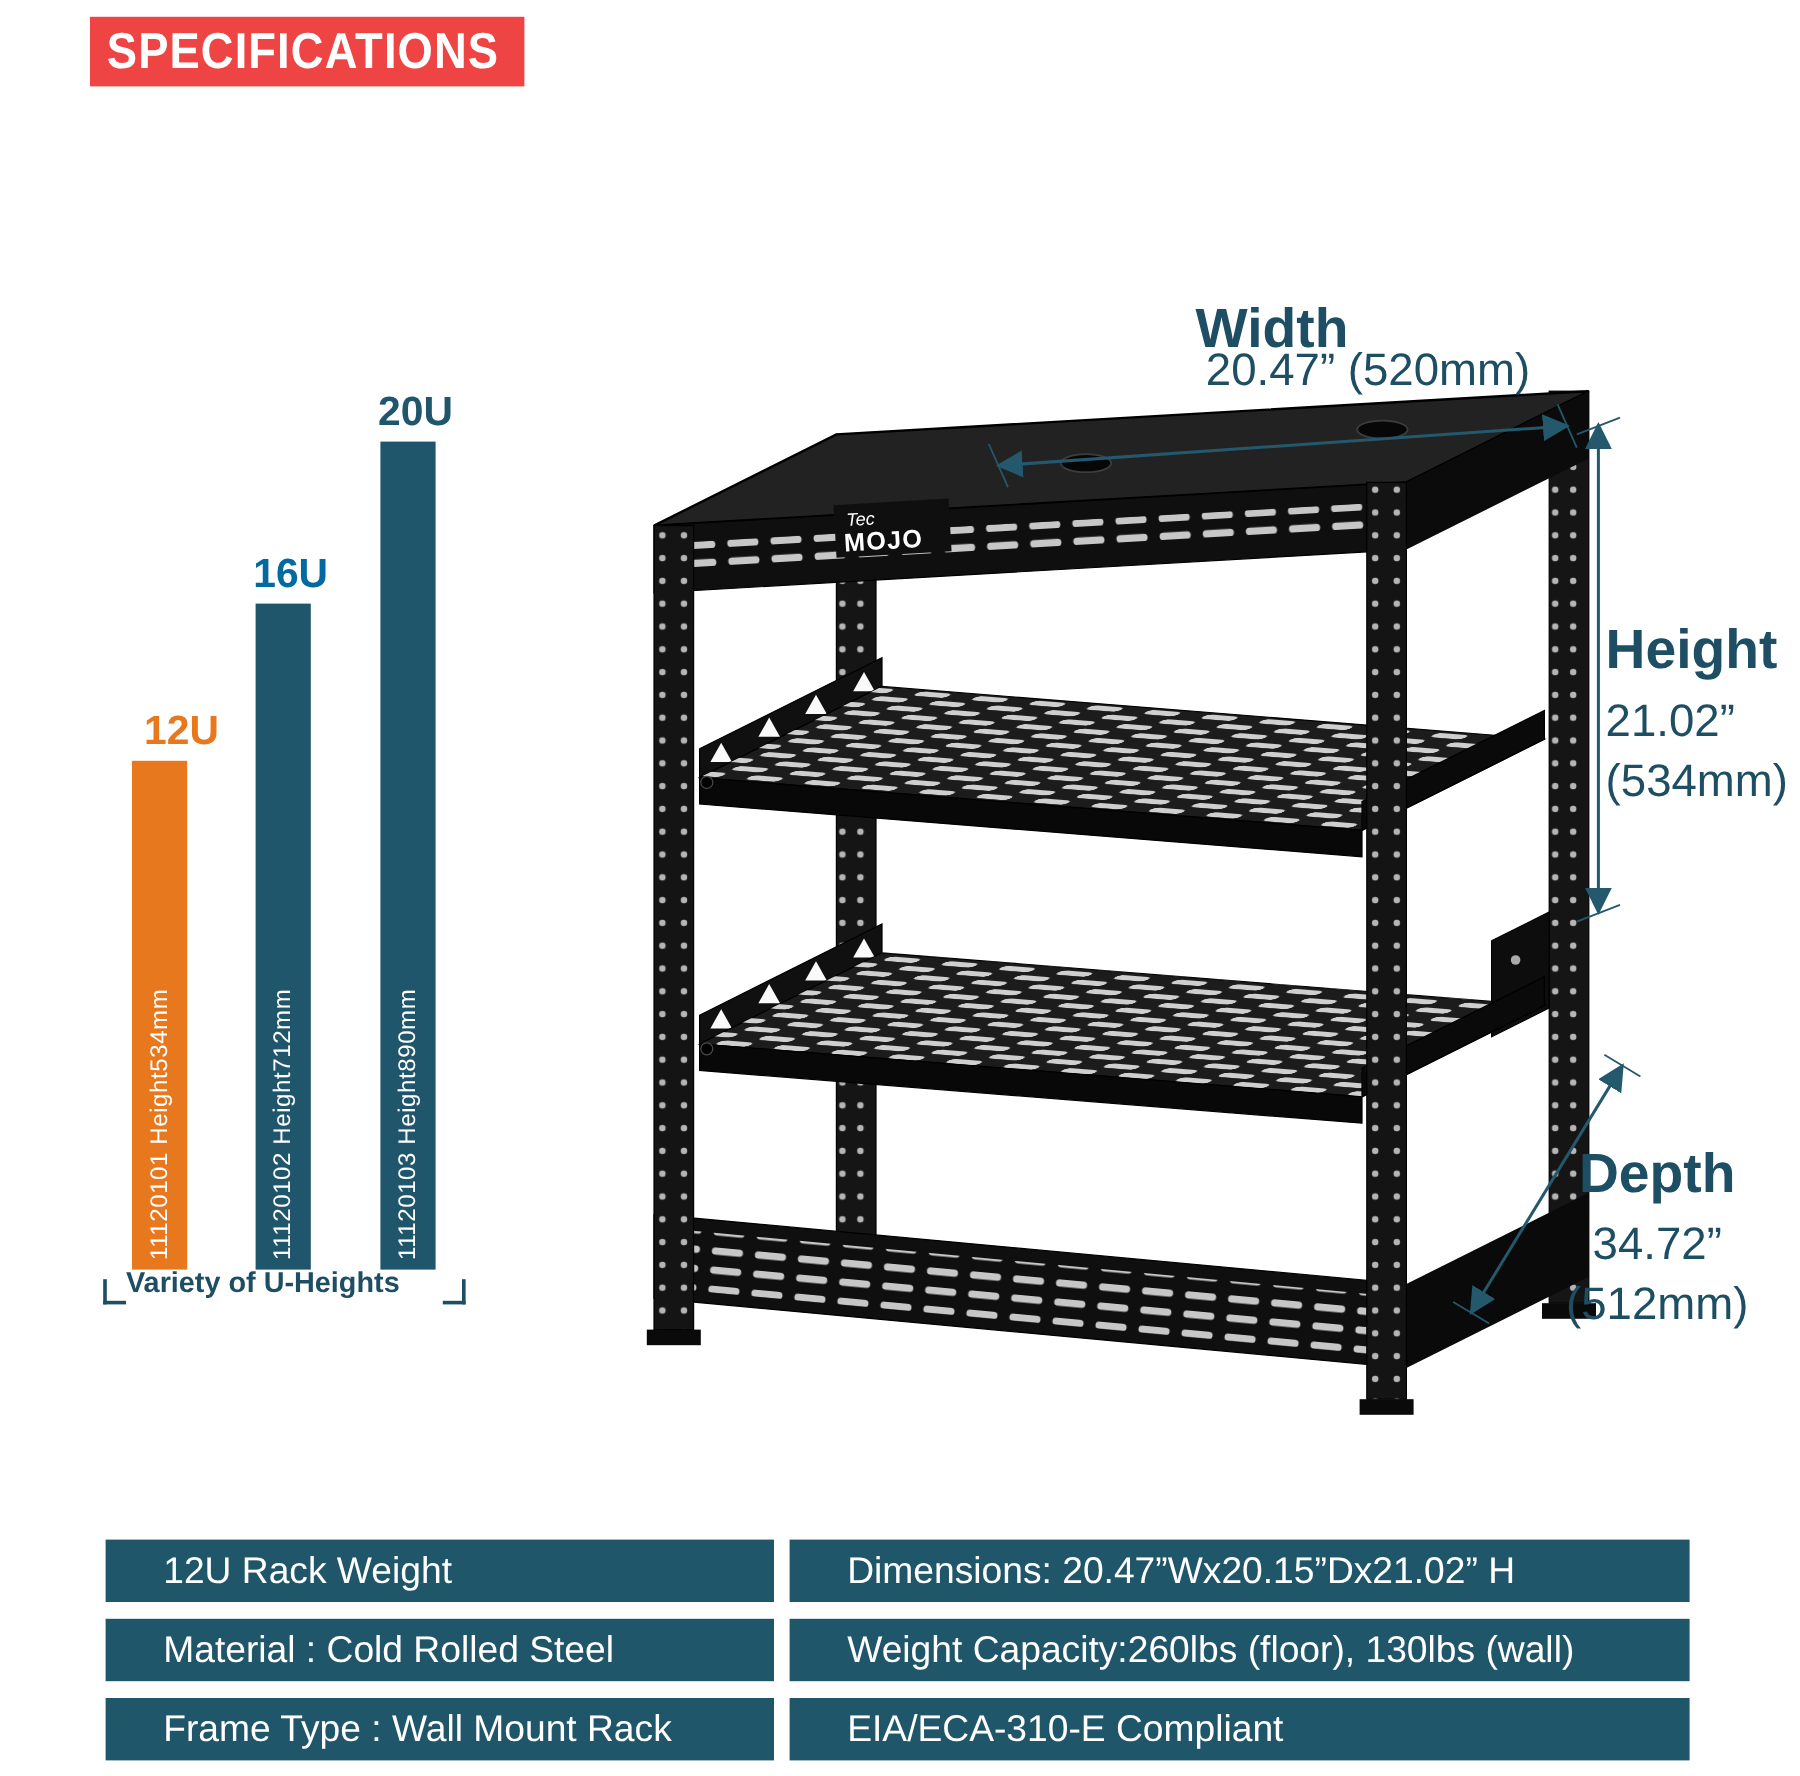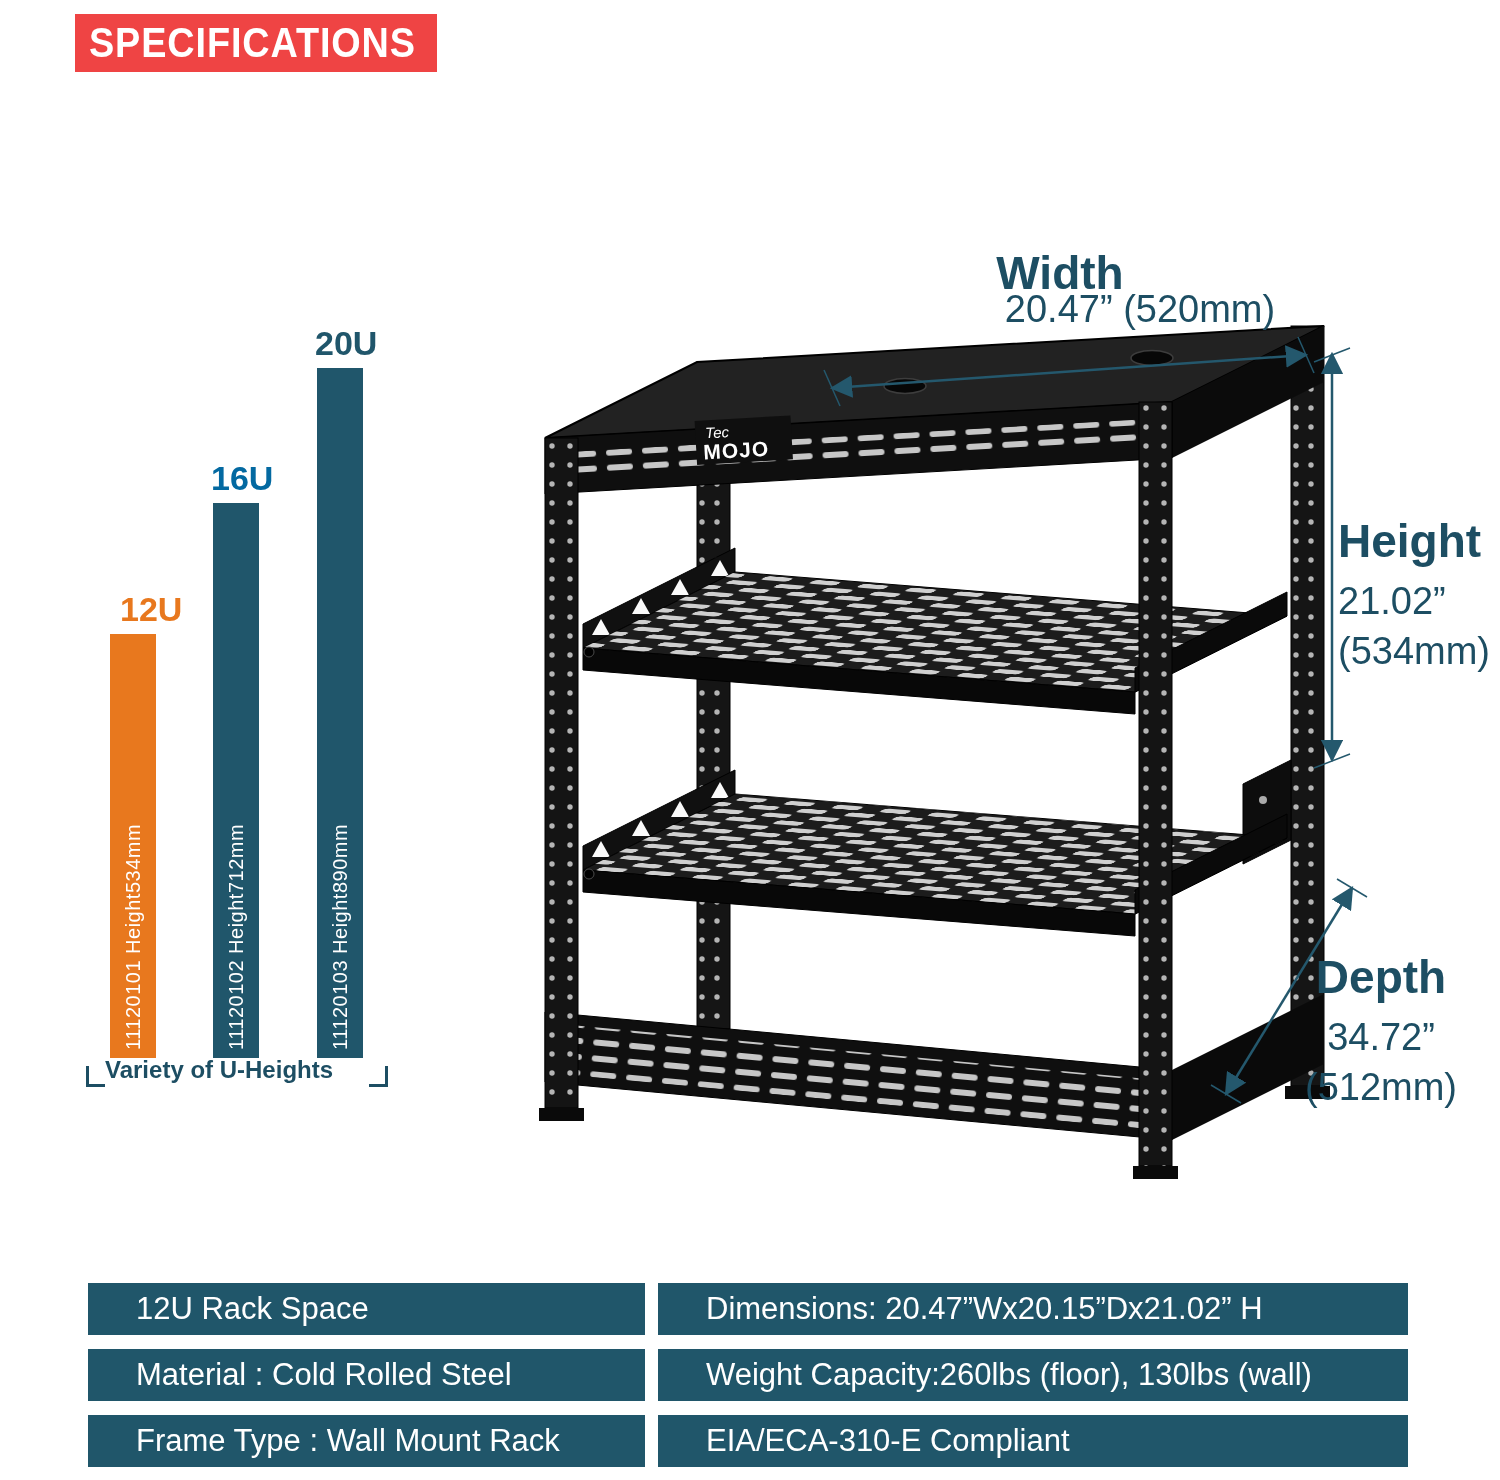--- a/index.html
+++ b/index.html
@@ -207,21 +207,21 @@
   <div class="bar-annot bar-annot-16u">11120102  Height712mm</div>
   <div class="bar-annot bar-annot-20u">11120103  Height890mm</div>
 
   <div class="caption-row">
     <div class="bracket-l"></div>
     <div class="caption-text">Variety of U-Heights</div>
     <div class="bracket-r"></div>
   </div>
 
   <div class="spec-col spec-col-left">
-    <div class="spec-row">12U Rack Space</div>
+    <div class="spec-row">12U Rack Weight</div>
     <div class="spec-row">Material : Cold Rolled Steel</div>
     <div class="spec-row">Frame Type : Wall Mount Rack</div>
   </div>
 
   <div class="spec-col spec-col-right">
     <div class="spec-row">Dimensions: 20.47”Wx20.15”Dx21.02” H</div>
     <div class="spec-row">Weight Capacity:260lbs (floor), 130lbs (wall)</div>
     <div class="spec-row">EIA/ECA-310-E Compliant</div>
   </div>
 

